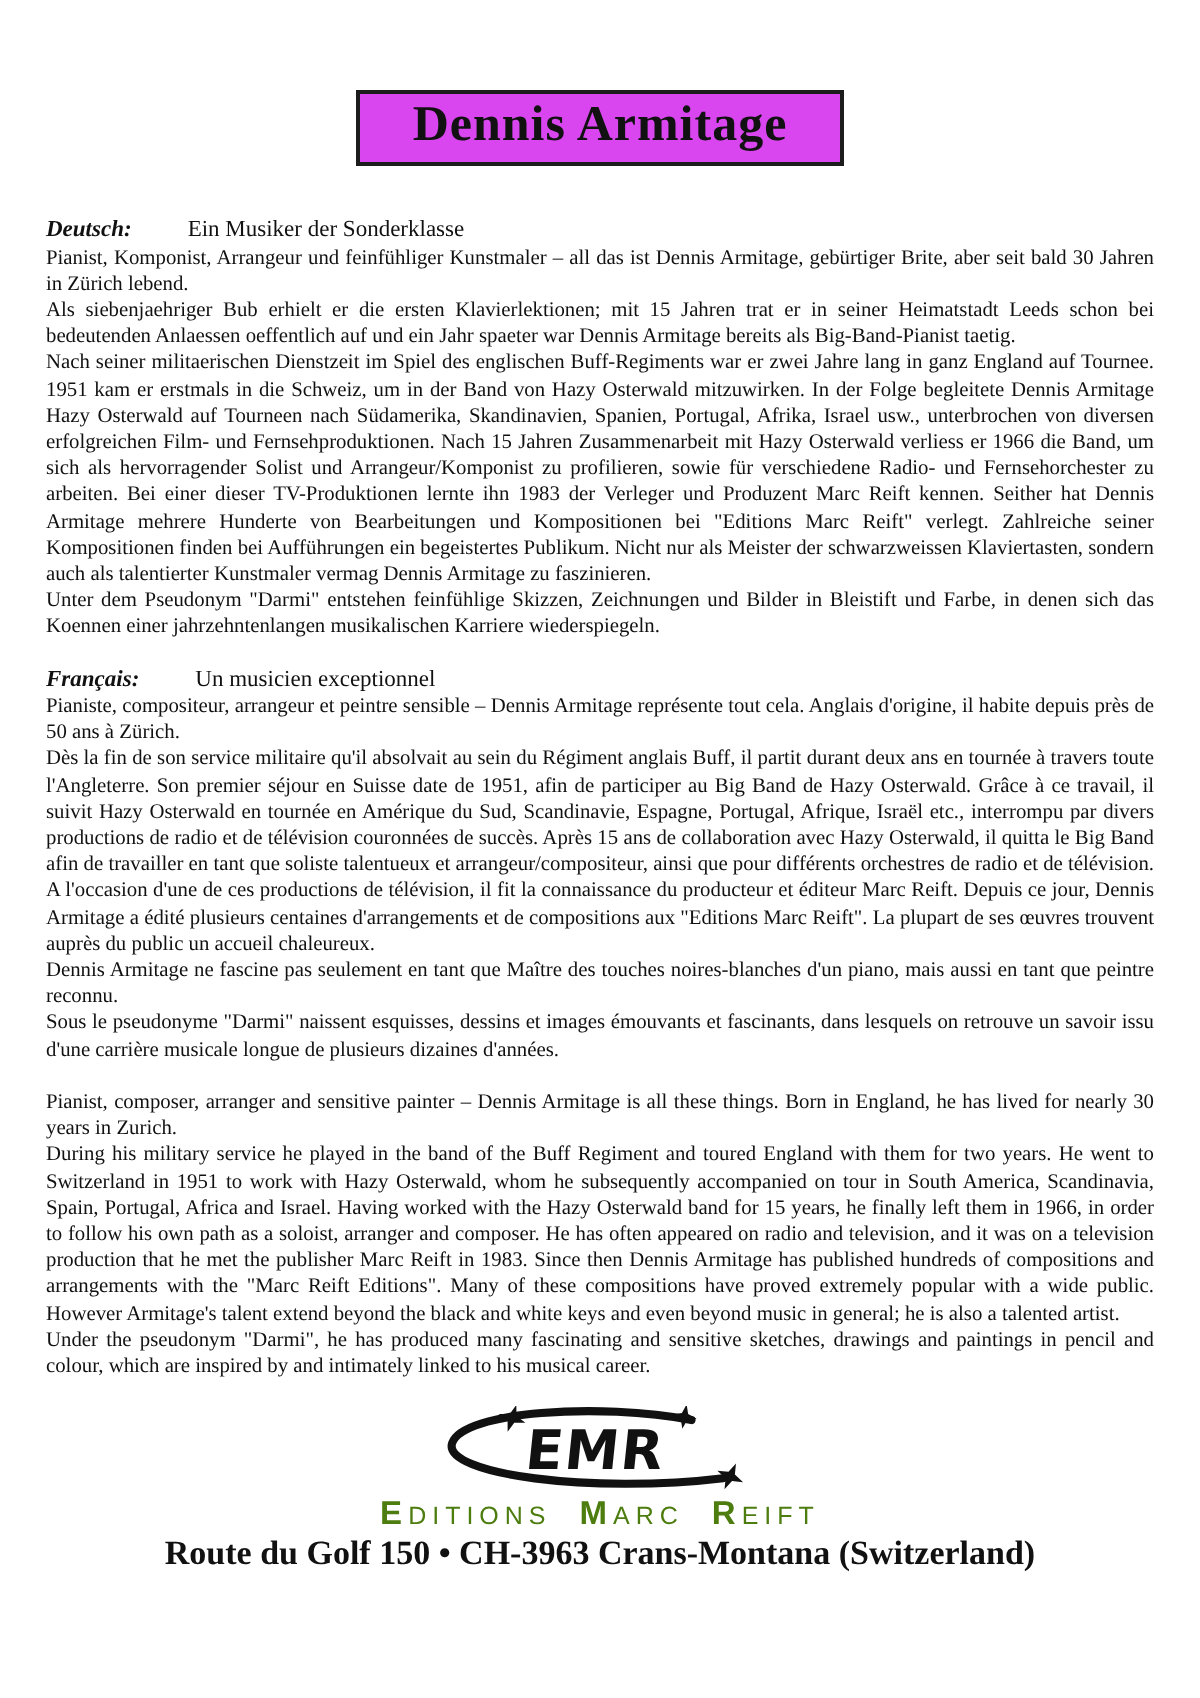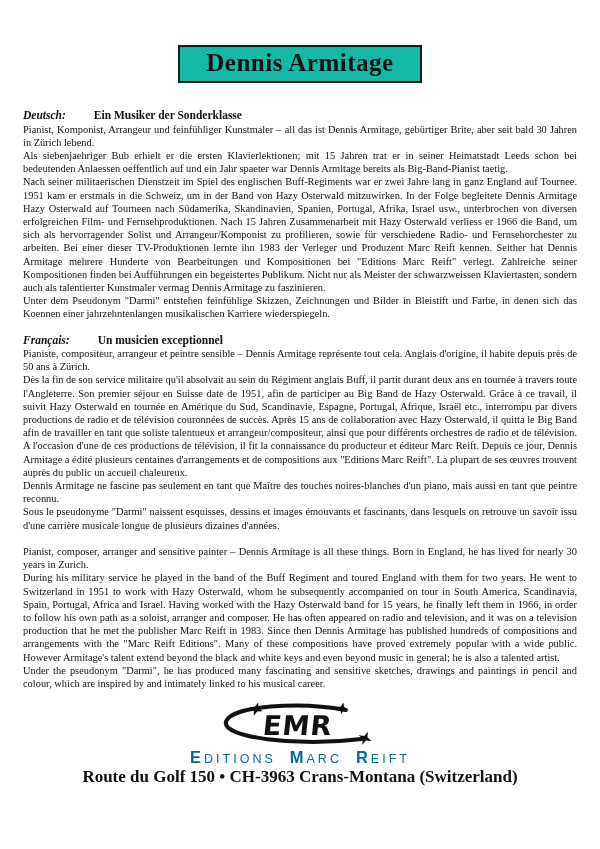--- a/index.html
+++ b/index.html
@@ -16,55 +16,55 @@
     background: #ffffff;
     overflow: hidden;
     box-sizing: border-box;
     padding: 0 23px;
   }
   .title-box {
     width: fit-content;
     margin: 45px auto 0 auto;
     border: 2px solid #1c1c1c;
     padding: 2px 26px 4px 26px;
-    background: #14b8a6;
+    background: #d946ef;
   }
   .title-box h1 {
     margin: 0;
     font-size: 25px;
     font-weight: bold;
     letter-spacing: 0.5px;
     font-family: "Liberation Serif", serif;
     white-space: nowrap;
   }
   section.lang-section { margin: 0; }
   section.lang-section h2 {
     margin: 0;
     font-size: 11.5px;
     line-height: 13.5px;
     font-weight: bold;
   }
   section.lang-section:first-of-type h2 { margin-top: 26px; }
   .lang-label { font-style: italic; font-weight: bold; }
-  .heading-text { font-weight: bold; margin-left: 4px; padding-left: 24px; }
+  .heading-text { font-weight: normal; margin-left: 4px; padding-left: 24px; }
   section.lang-section p {
     margin: 0;
     font-size: 10.4px;
     line-height: 13.2px;
     text-align: justify;
   }
   section.lang-section { margin-bottom: 13px; }
   footer { text-align: center; margin-top: 2px; }
   .logo-wrap { line-height: 0; }
   .publisher {
     margin-top: 1px;
     font-family: "Liberation Sans", sans-serif;
     letter-spacing: 3px;
     font-size: 12.5px;
-    color: #0369a1;
+    color: #4d7c0f;
   }
   .pub-word { margin: 0 7px; white-space: nowrap; }
   .pub-initial { font-size: 16.5px; font-weight: bold; }
   .pub-rest { font-size: 12.5px; font-weight: 500; }
   .address-line {
     margin-top: 3px;
     font-size: 17px;
     font-weight: bold;
     line-height: 14px;
   }

